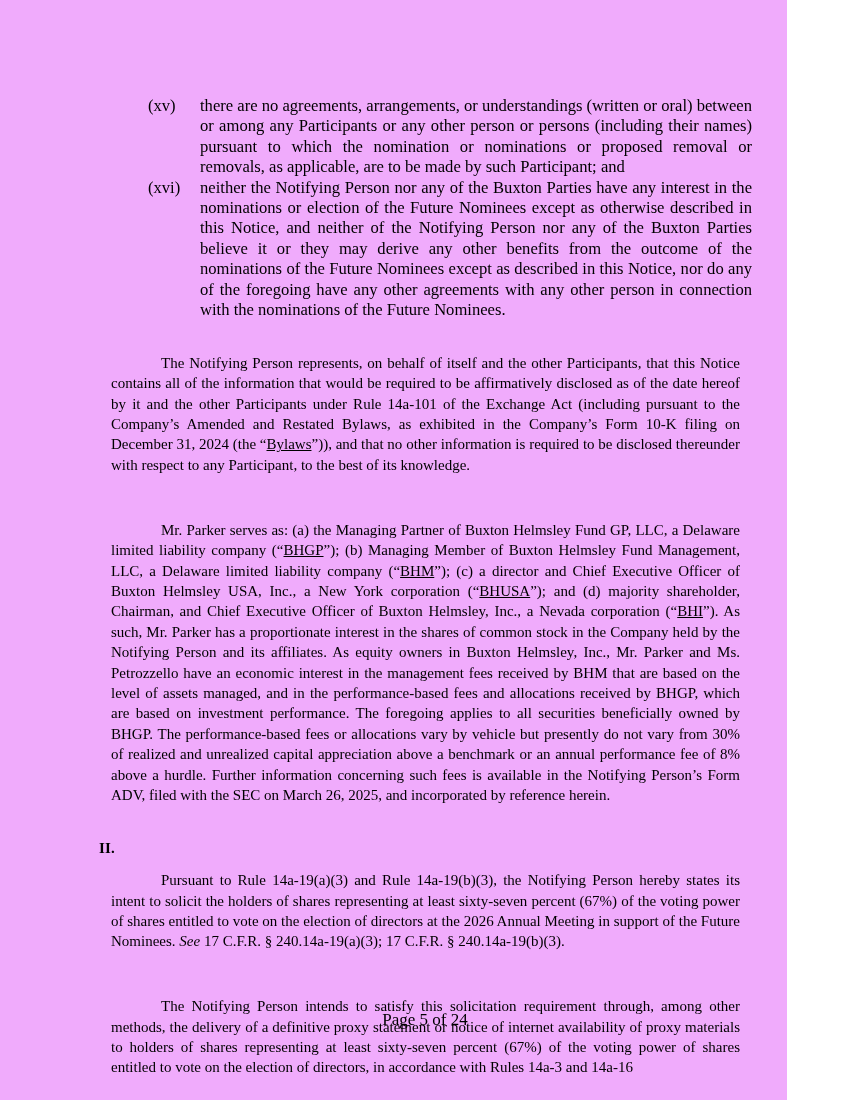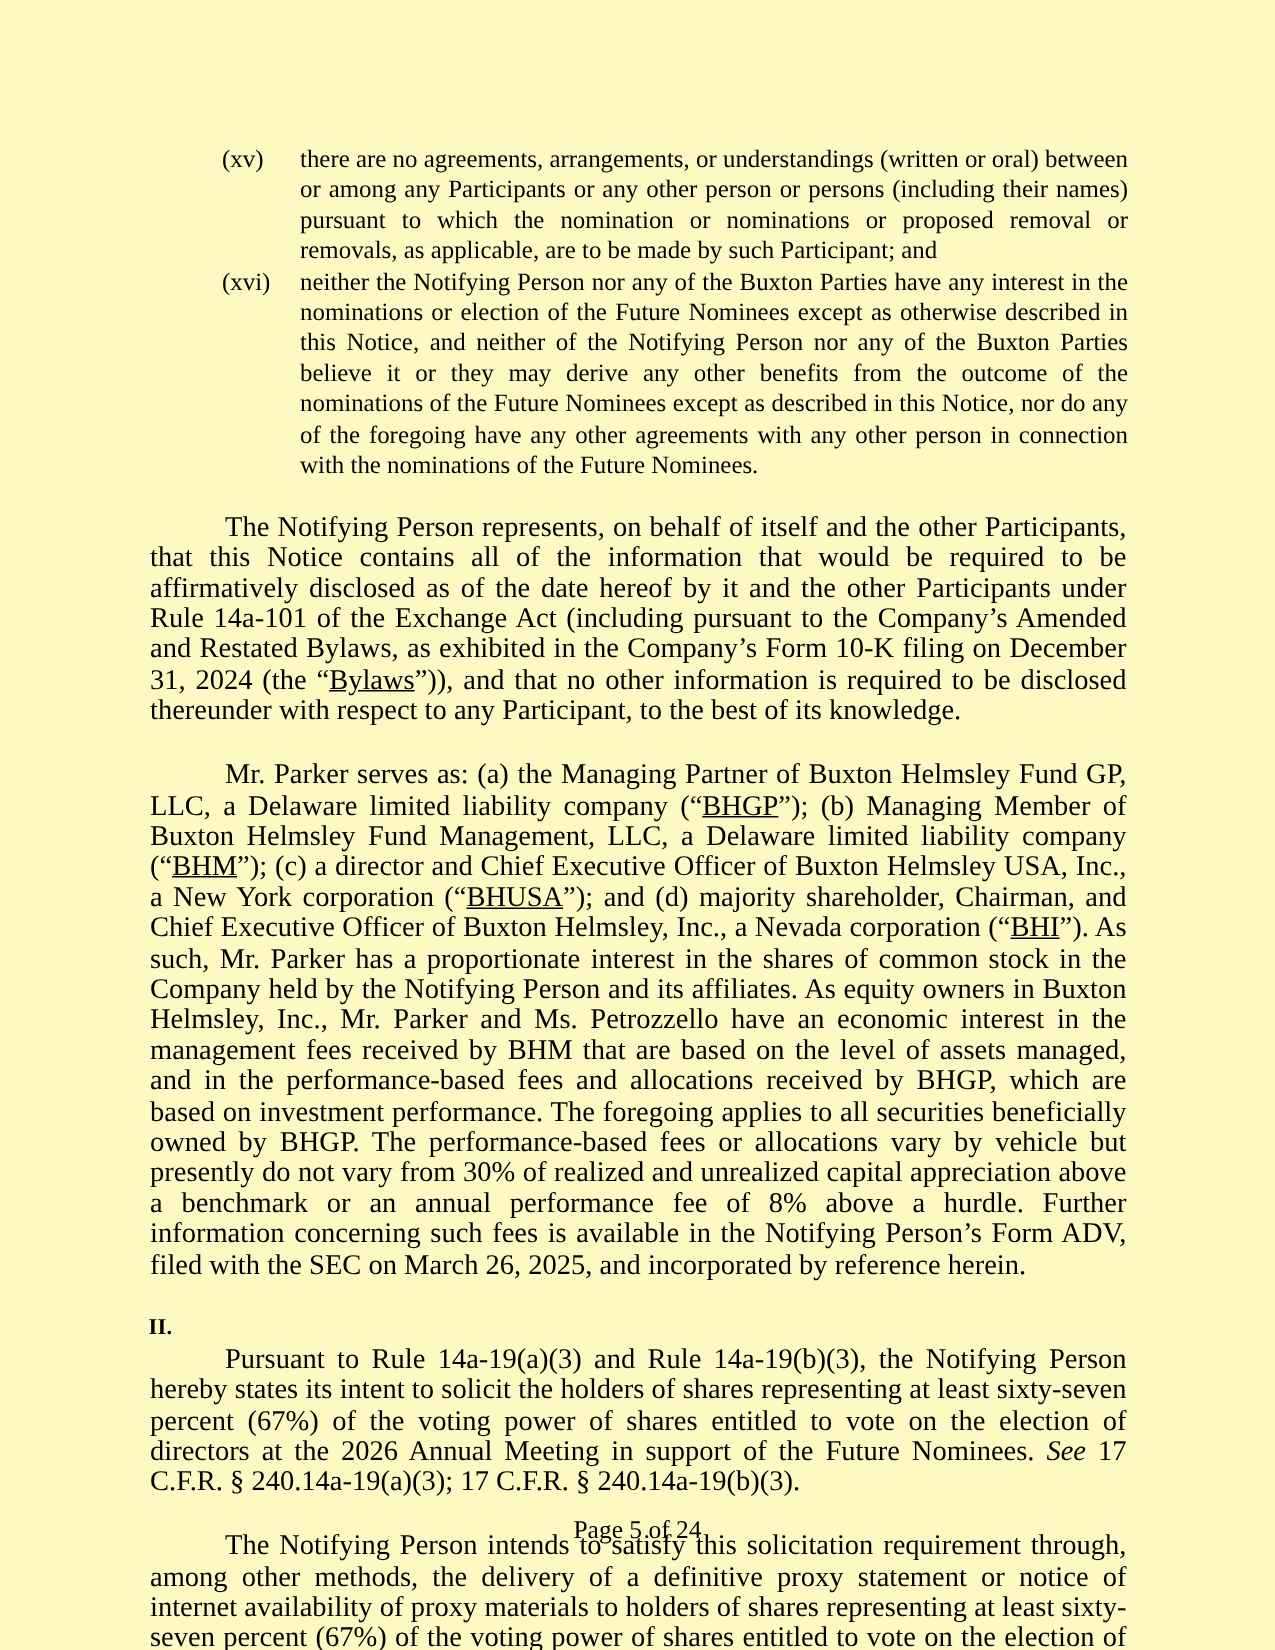--- a/index.html
+++ b/index.html
@@ -12,23 +12,23 @@
     height: 1100px;
     position: relative;
     font-family: "Liberation Serif", "DejaVu Serif", serif;
     color: #000000;
     overflow: hidden;
   }
 
   .page {
     position: absolute;
     left: 0; top: 0;
-    width: 850px;
+    width: 787px;
     height: 1100px;
-    background: #fef9c3;
+    background: #f0abfc;
   }
 
   .content {
     position: absolute;
     left: 99px;
     top: 96px;
     width: 653px;
   }
 
   
@@ -52,23 +52,23 @@
     width: 52px;
     text-align: left;
     font-size: 16.6px;
     line-height: 20.4px;
   }
 
   
   .para {
     text-align: justify;
     text-justify: inter-word;
-    font-size: 19px;
+    font-size: 15px;
     line-height: 20.4px;
-    margin: 1px;
+    margin: 12px;
     text-indent: 50px;
   }
 
   .gap-para { height: 20.4px; }
   .gap-small { height: 20.4px; }
 
   
   .section-heading {
     position: relative;
     font-size: 15px;

